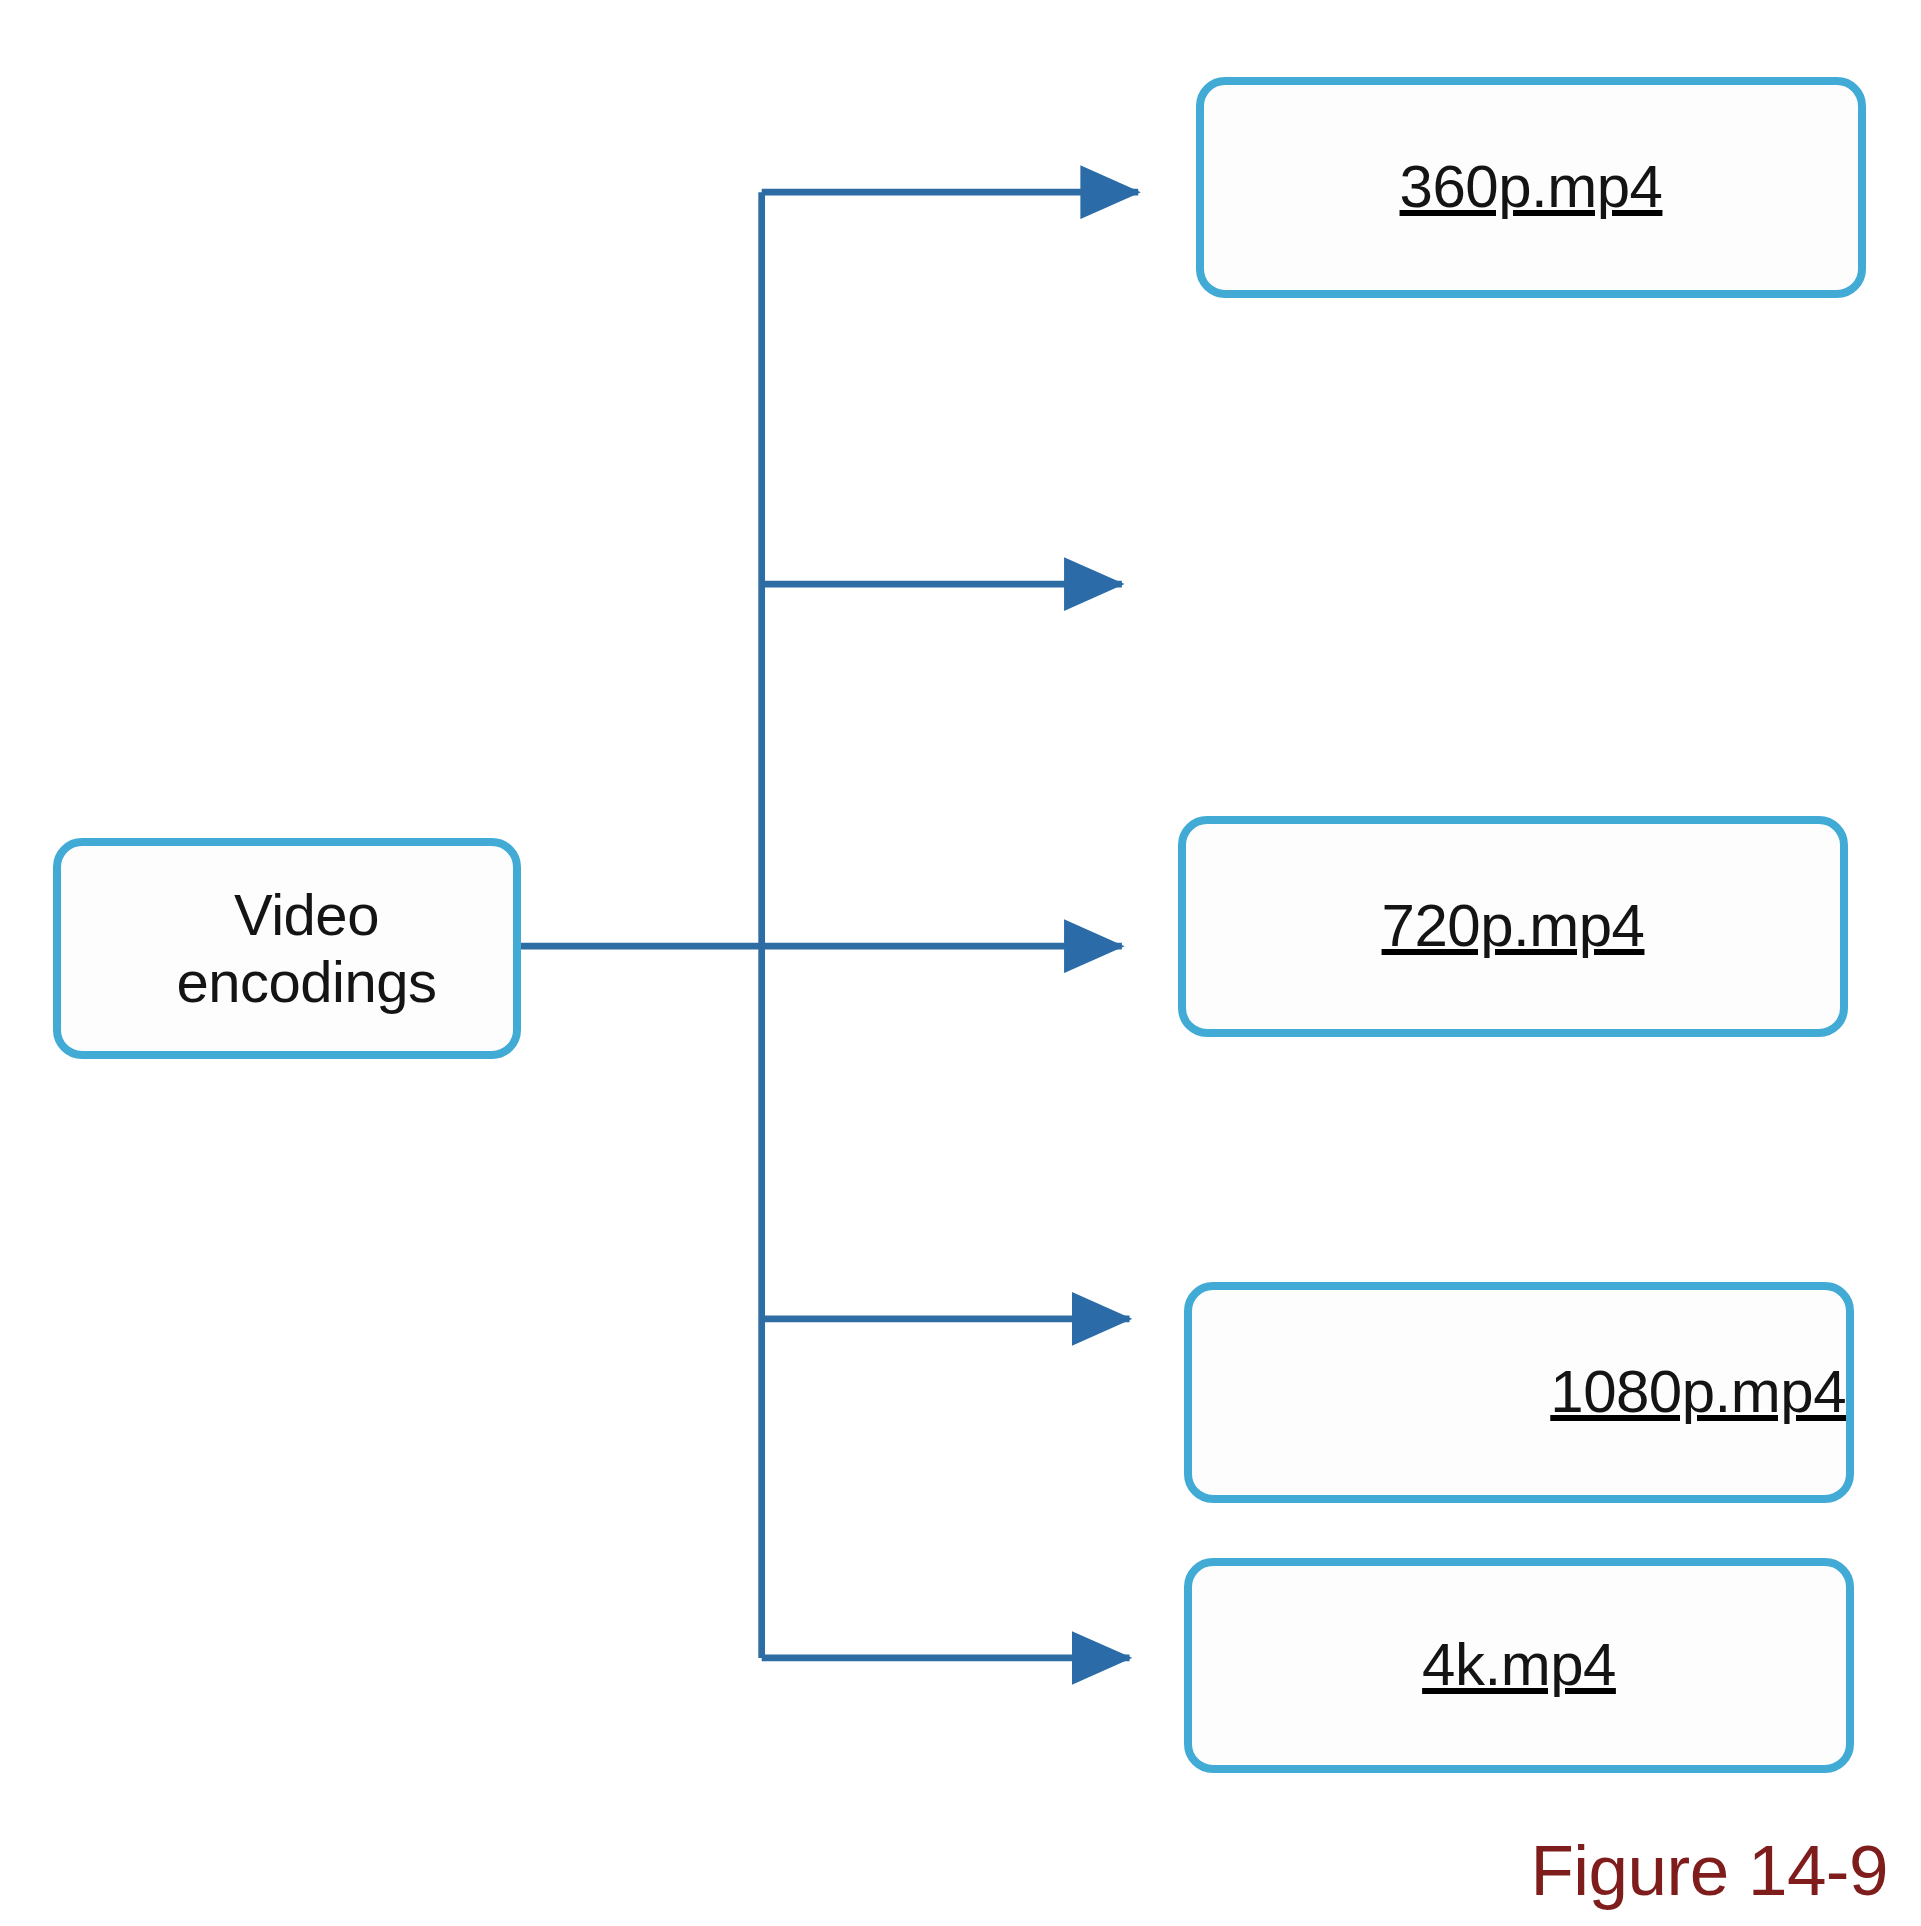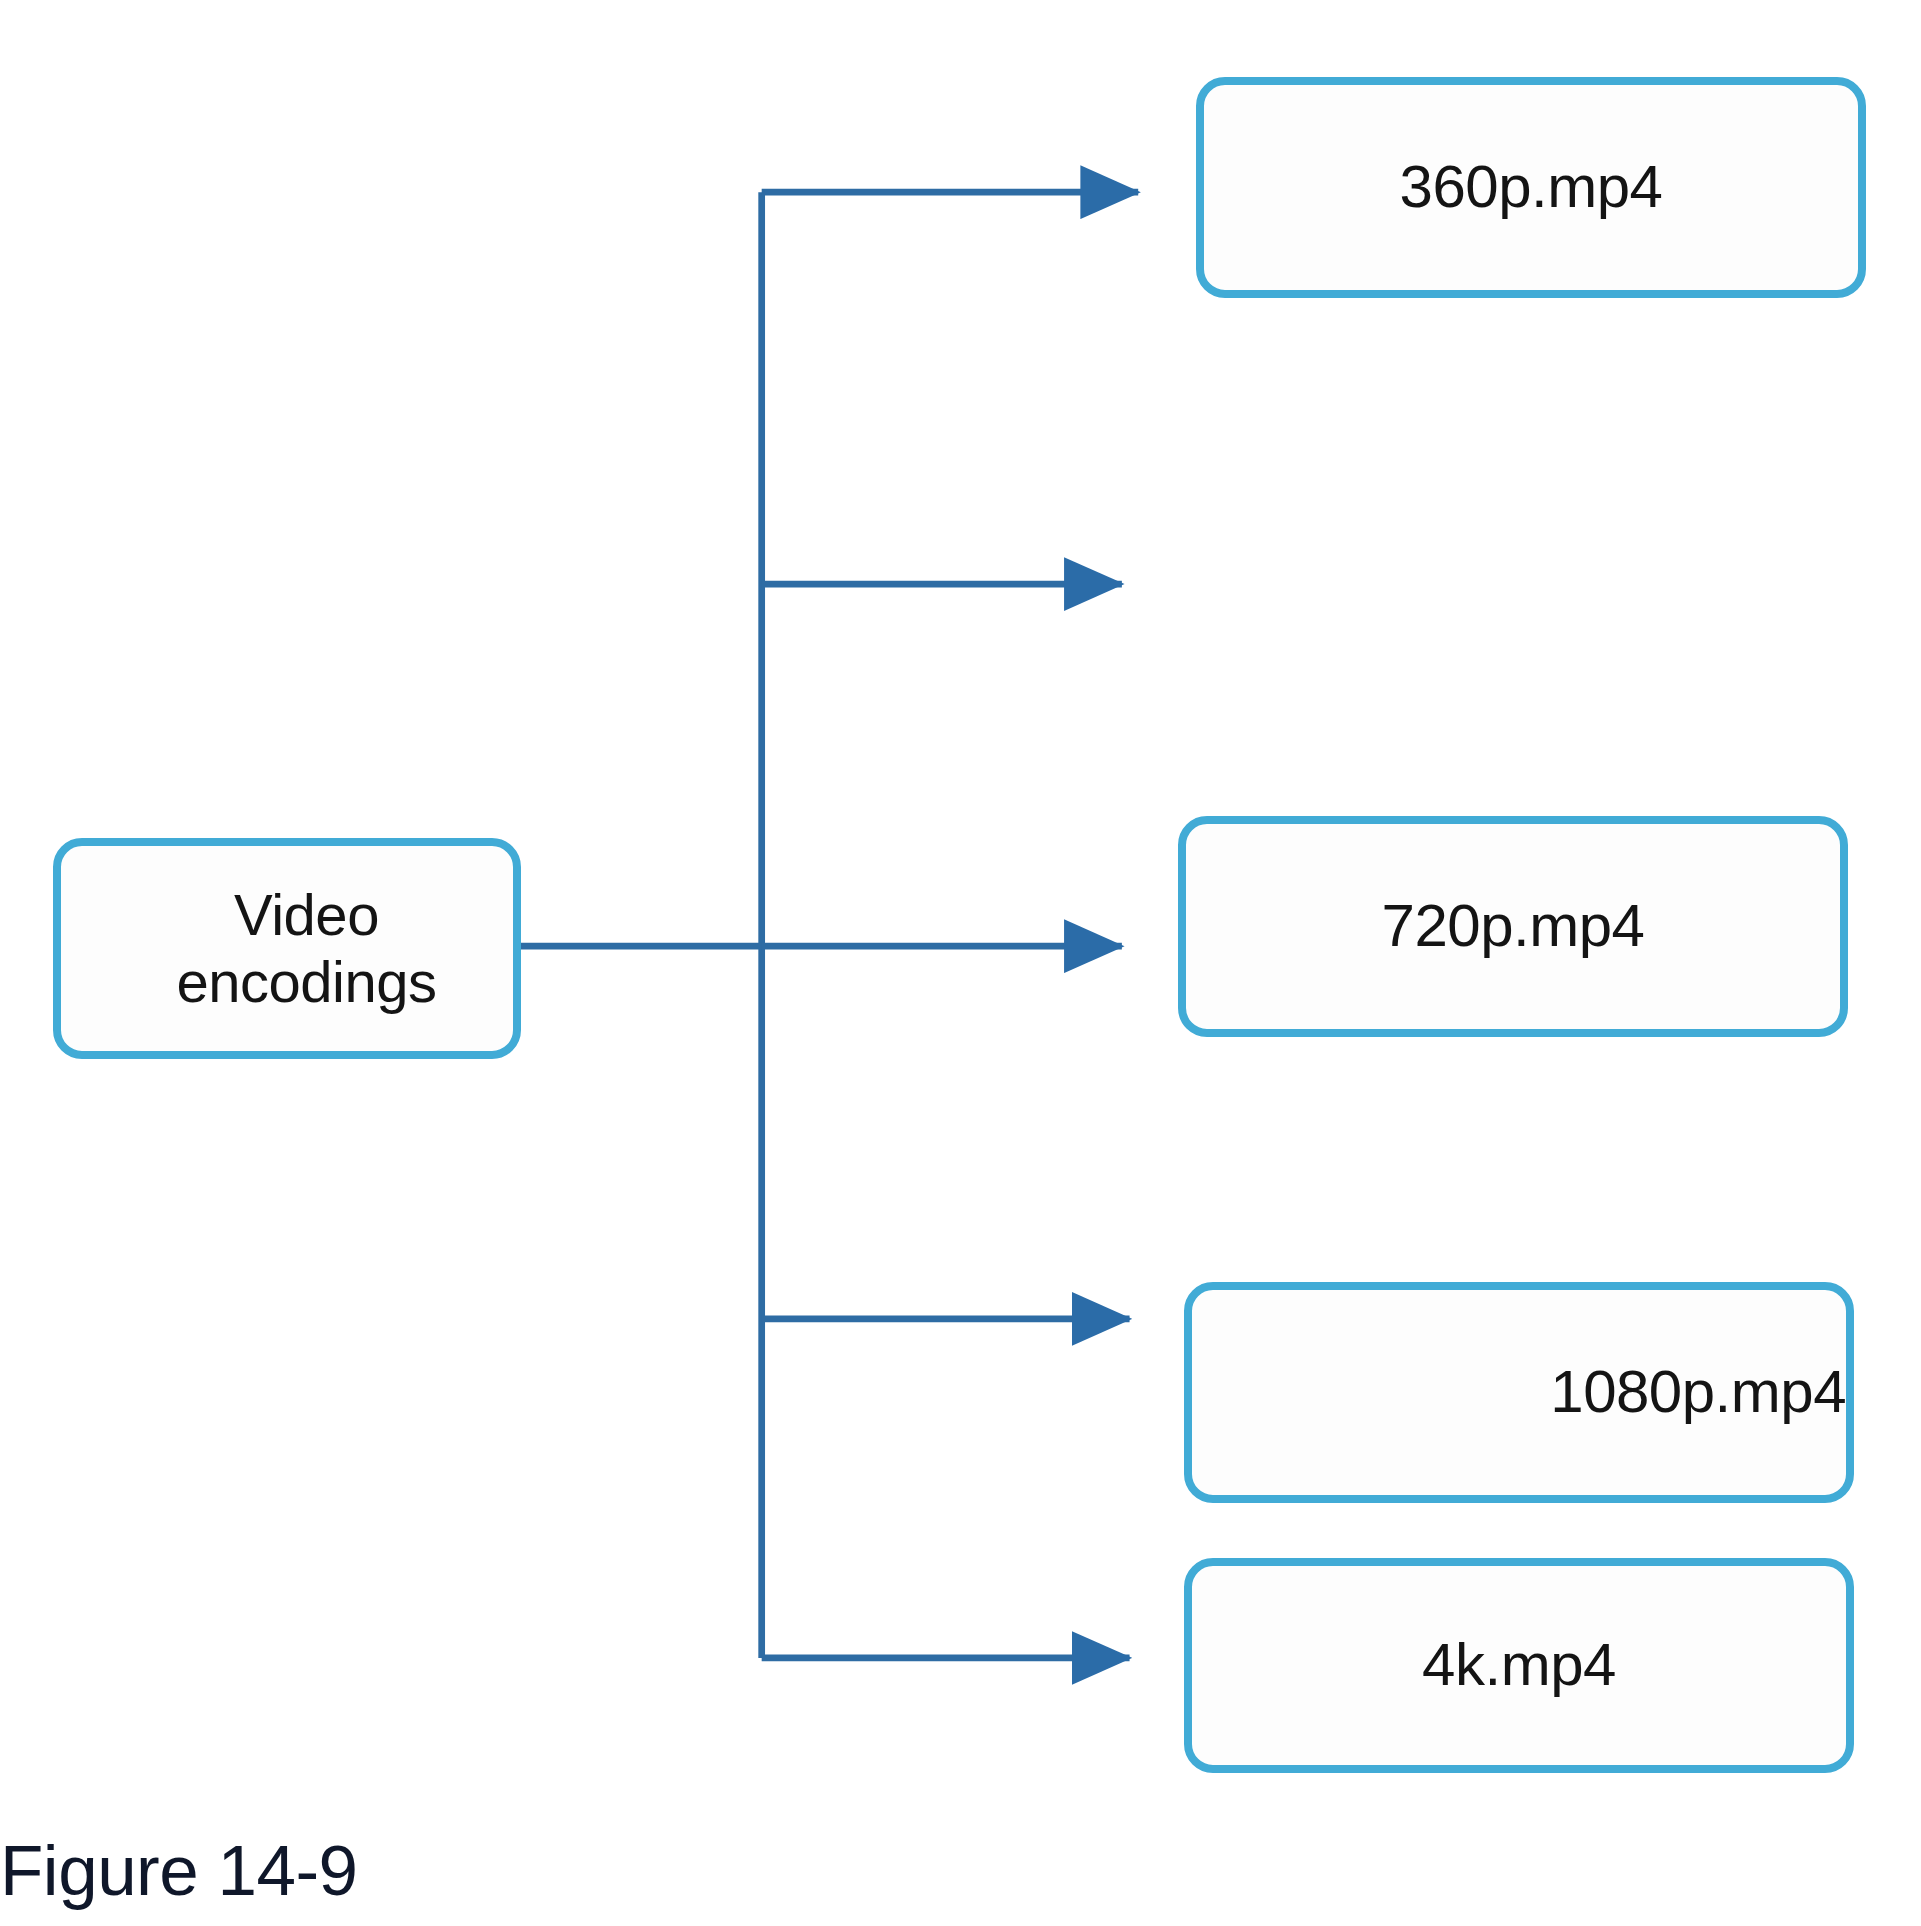--- a/index.html
+++ b/index.html
@@ -51,39 +51,40 @@
     border-radius: 29px;
   }
   #node-source .node-label {
     font-size: 58px;
     margin-left: 39px;
   }
   
   .node-target {
     border-width: 8.6px;
     border-radius: 29px;
+    text-decoration: underline;
   }
   .node-target .node-label {
     font-size: 60px;
   }
   #node-360p  { left: 1196px; top: 77px;   width: 670px; height: 221px; }
   #node-480p  { left: 1178px; top: 459px;  width: 670px; height: 221px; }
   #node-720p  { left: 1178px; top: 816px;  width: 670px; height: 221px; }
   #node-1080p { left: 1184px; top: 1282px; width: 670px; height: 221px; justify-content: flex-end; }
   #node-4k    { left: 1184px; top: 1558px; width: 670px; height: 215px; }
 
   #figure-caption {
     position: absolute;
     left: 0;
     top: 1830px;
     width: 1888px;
-    text-align: left;
+    text-align: right;
     font-family: "Liberation Sans", sans-serif;
     font-size: 71px;
-    color: #0f172a;
+    color: #7f1d1d;
     letter-spacing: -0.5px;
   }
 </style>
 </head>
 <body>
 
 <div id="canvas">
 
   <svg id="diagram-svg" viewBox="0 0 2000 2005" xmlns="http://www.w3.org/2000/svg">
     <defs>

